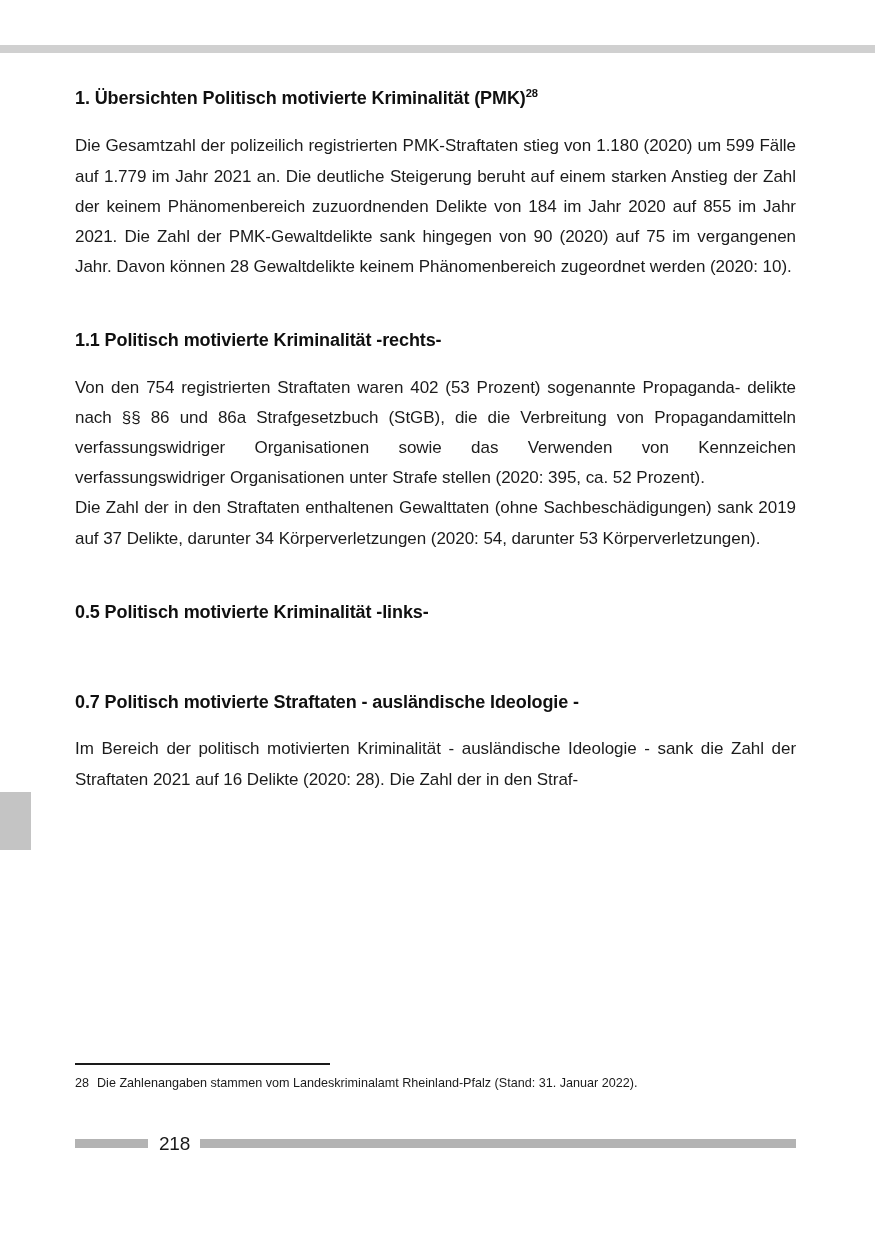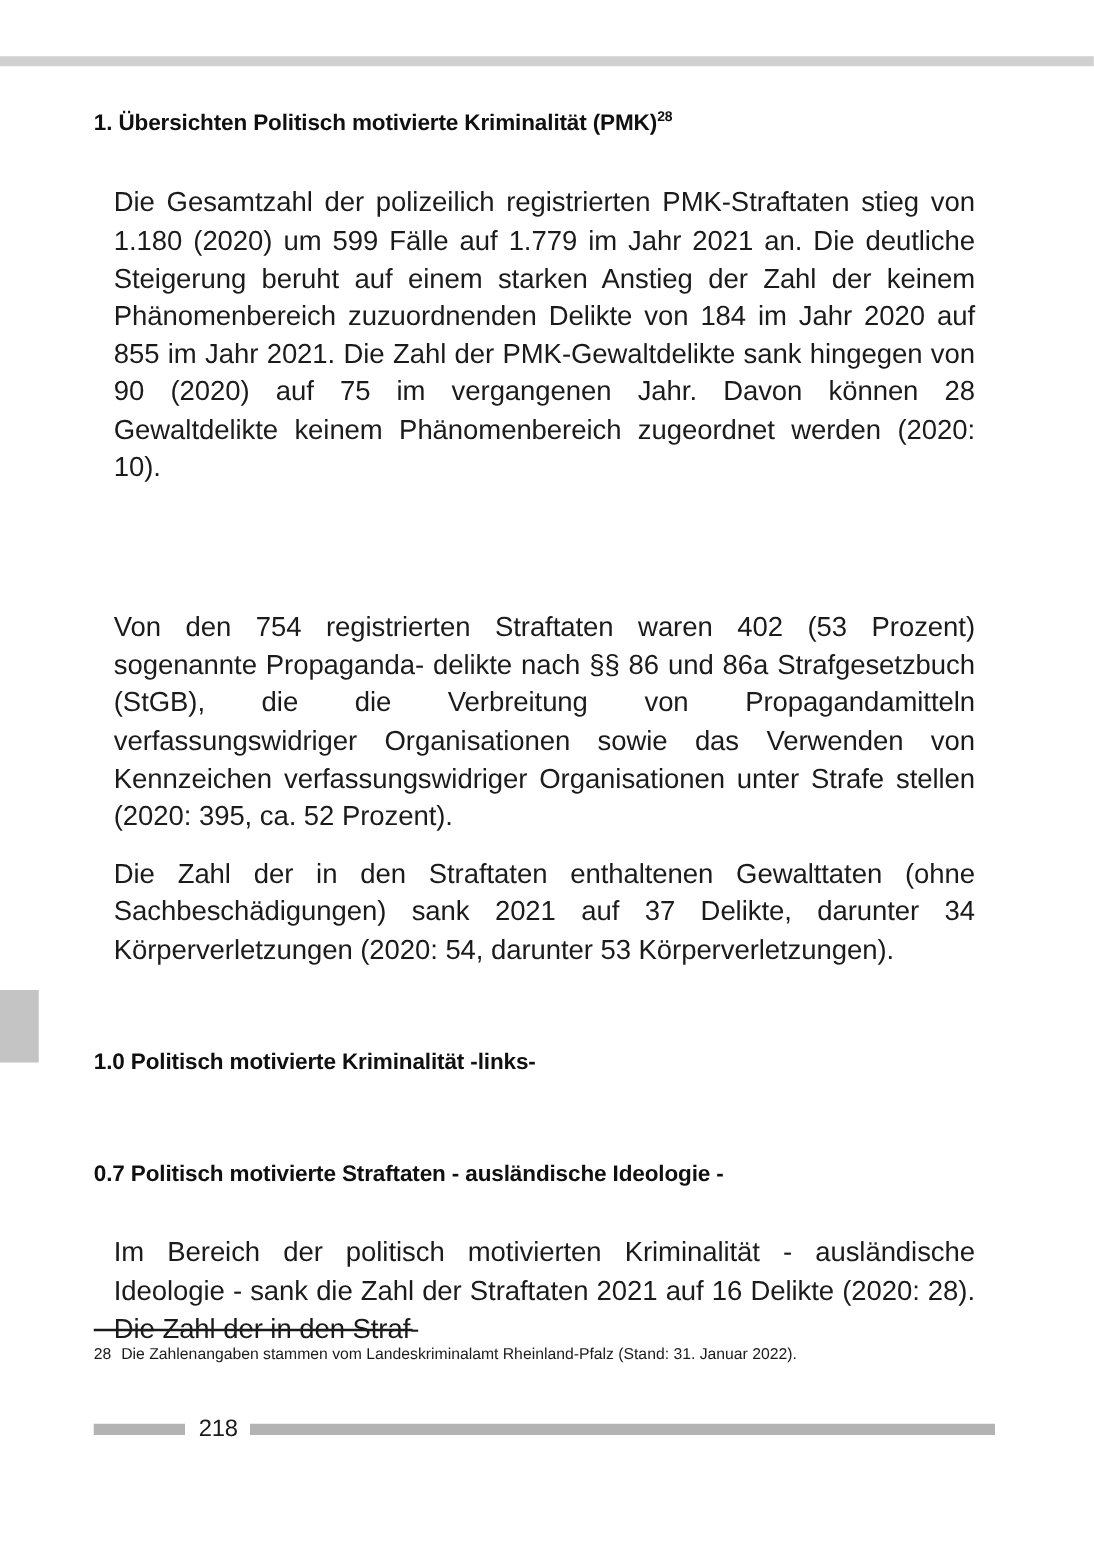--- a/index.html
+++ b/index.html
@@ -60,22 +60,22 @@
     color: #101010;
   }
   h2.section-heading sup {
     font-size: 0.62em;
     vertical-align: super;
     line-height: 0;
     font-weight: bold;
   }
 
   p.body-text {
-    margin: 16px;
-    font-size: 22px;
+    margin: 0;
+    font-size: 17px;
     line-height: 30.2px;
     text-align: justify;
     text-justify: inter-word;
     color: #1b1b1b;
     letter-spacing: -0.05px;
   }
   p.body-text.nojustify-last {
     text-align-last: left;
   }
 
@@ -151,31 +151,32 @@
   <div class="content">
 
     <h2 class="section-heading"><span>1. Übersichten Politisch motivierte Kriminalität (PMK)</span><sup>28</sup></h2>
 
     <div class="gap-after-h1"></div>
 
     <p class="body-text nojustify-last">Die Gesamtzahl der polizeilich registrierten PMK-Straftaten stieg von 1.180 (2020) um 599 Fälle auf 1.779 im Jahr 2021 an. Die deutliche Steigerung beruht auf einem starken Anstieg der Zahl der keinem Phänomenbereich zuzuordnenden Delikte von 184 im Jahr 2020 auf 855 im Jahr 2021. Die Zahl der PMK-Gewaltdelikte sank hingegen von 90 (2020) auf 75 im vergangenen Jahr. Davon können 28 Gewaltdelikte keinem Phänomenbereich zugeordnet werden (2020: 10).</p>
 
     <div class="gap-block-lg"></div>
 
+    <h2 class="section-heading">1.1 Politisch motivierte Kriminalität -rechts-</h2>
 
     <div class="gap-after-head"></div>
 
 
     <p class="body-text nojustify-last">Von den 754 registrierten Straftaten waren 402 (53 Prozent) sogenannte Propaganda- delikte nach §§ 86 und 86a Strafgesetzbuch (StGB), die die Verbreitung von Propagandamitteln verfassungswidriger Organisationen sowie das Verwenden von Kennzeichen verfassungswidriger Organisationen unter Strafe stellen (2020: 395, ca. 52 Prozent).</p>
 
-    <p class="body-text nojustify-last">Die Zahl der in den Straftaten enthaltenen Gewalttaten (ohne Sachbeschädigungen) sank 2021 auf 37 Delikte, darunter 34 Körperverletzungen (2020: 54, darunter 53 Körperverletzungen).</p>
+    <p class="body-text nojustify-last">Die Zahl der in den Straftaten enthaltenen Gewalttaten (ohne Sachbeschädigungen) sank 2019 auf 37 Delikte, darunter 34 Körperverletzungen (2020: 54, darunter 53 Körperverletzungen).</p>
 
     <div class="gap-block-lg"></div>
 
-    <h2 class="section-heading">1.0 Politisch motivierte Kriminalität -links-</h2>
+    <h2 class="section-heading">0.5 Politisch motivierte Kriminalität -links-</h2>
 
     <div class="gap-after-head"></div>
 
 
     <div class="gap-block-lg"></div>
 
     <h2 class="section-heading">0.7 Politisch motivierte Straftaten - ausländische Ideologie -</h2>
 
     <div class="gap-after-head"></div>
 

